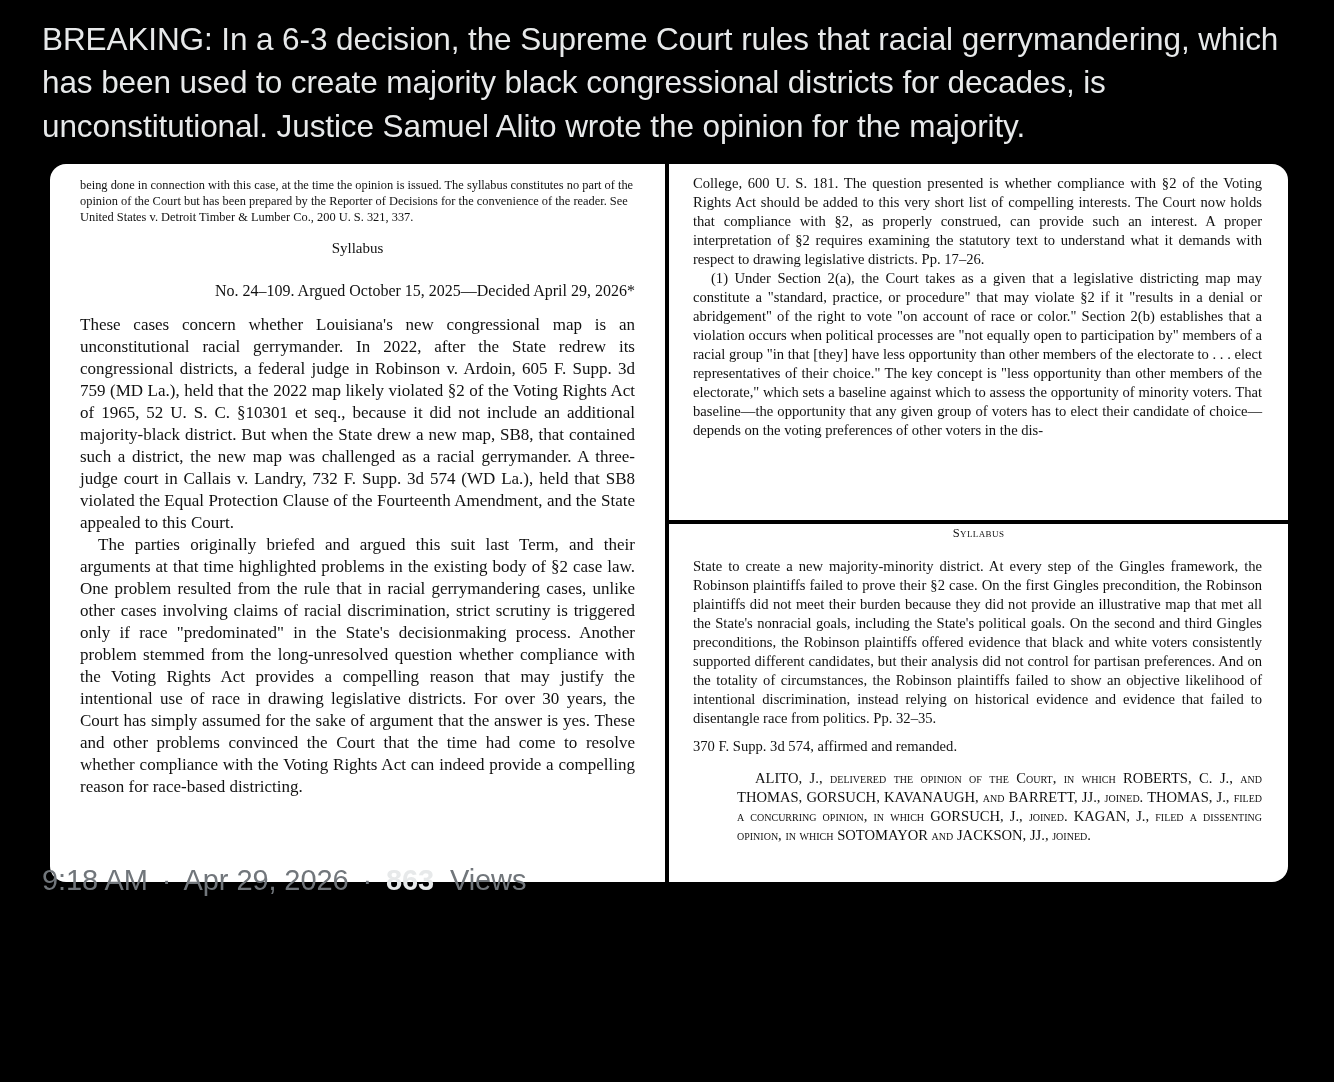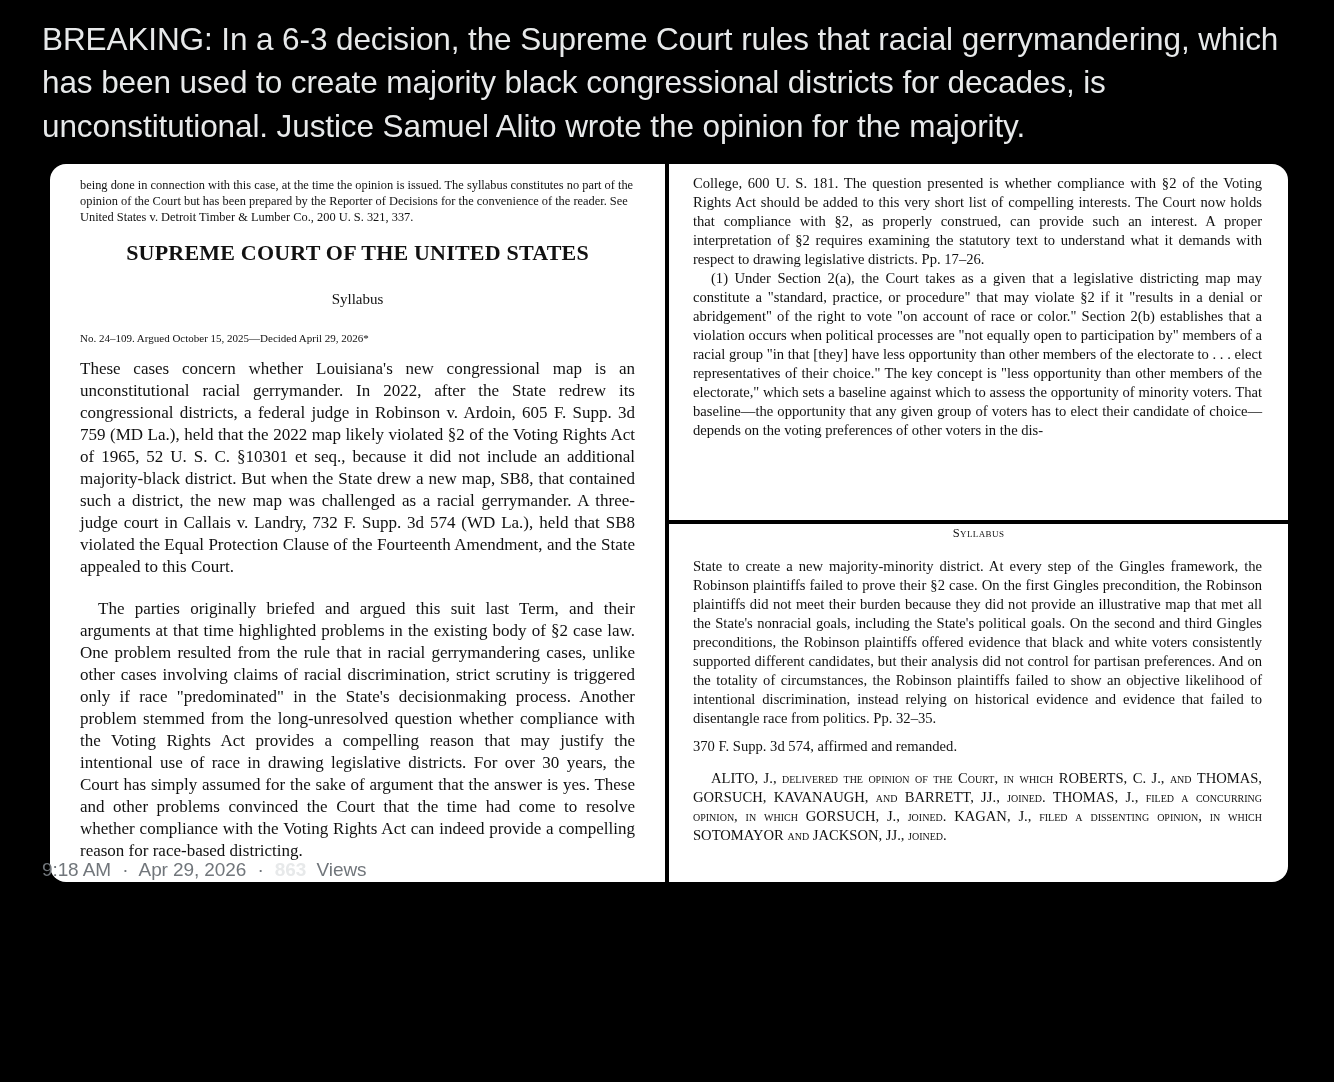--- a/index.html
+++ b/index.html
@@ -103,79 +103,78 @@
     letter-spacing: 0.6px;
     margin: 0 0 18px 0;
   }
   .appeal-line {
     text-align: center;
     font-size: 14.6px;
     line-height: 1.3;
     margin: 0 0 16px 0;
   }
   .docket-line {
-    text-align: left;
-    font-size: 11px;
+    text-align: right;
+    font-size: 16px;
     margin: 0 0 12px 0;
   }
   .doc p.body {
     margin: 0 0 0 0;
     text-indent: 0;
     font-size: 17px;
     line-height: 1.295;
   }
-  .doc p.body + p.body { text-indent: 18px; margin-top: 20px; }
+  .doc p.body + p.body { text-indent: 18px; }
 
   .col-right .doc {
     padding: 10px 26px 0 24px;
     font-size: 14.6px;
     line-height: 1.30;
   }
   .pane-tr .doc p { margin: 0; }
   .pane-tr .doc p.indent { text-indent: 18px; }
   .pane-br .running-head {
     text-align: center;
     font-size: 12.5px;
     font-variant: small-caps;
     letter-spacing: 0.4px;
     margin: 2px 0 8px 0;
     font-family: "Liberation Serif", serif;
     color: #111;
   }
   .pane-br .doc p { margin: 0; }
   .pane-br .doc p.gap { margin-top: 9px; text-indent: 0; }
-  .pane-br .doc p.gap2 { margin-top: 13px; text-indent: 18px; }
+  .pane-br .doc p.gap2 { margin-top: 13px; text-indent: 18px; margin-left: 44px; }
   .smallcaps { font-variant: small-caps; }
 
   .footer {
     position: absolute;
     left: 42px;
-    bottom: 24px;
-    font-size: 19px;
+    bottom: 8px;
+    font-size: 29px;
     color: #71767b;
     letter-spacing: -0.1px;
   }
   .footer b { color: #e7e9ea; font-weight: 700; }
   .footer .sep { padding: 0 6px; }
   .clip-top { margin-top: -2px; }
 </style>
 </head>
 <body>
 
 <div class="post">
 
   <div class="post-text">BREAKING: In a 6-3 decision, the Supreme Court rules that racial gerrymandering, which has been used to create majority black congressional districts for decades, is unconstitutional. Justice Samuel Alito wrote the opinion for the majority.</div>
 
   <div class="media-wrap">
     <div class="media-grid">
 
       <div class="col-left pane">
         <div class="doc">
           <div class="headnote">being done in connection with this case, at the time the opinion is issued. The syllabus constitutes no part of the opinion of the Court but has been prepared by the Reporter of Decisions for the convenience of the reader. See United States v. Detroit Timber &amp; Lumber Co., 200 U. S. 321, 337.</div>
-          <div class="court-title">SUPREME COURT OF THE UNITED STATES</div>
           <div class="syllabus-label">Syllabus</div>
           <div class="docket-line">No. 24–109.   Argued October 15, 2025—Decided April 29, 2026*</div>
           <p class="body">These cases concern whether Louisiana's new congressional map is an unconstitutional racial gerrymander.  In 2022, after the State redrew its congressional districts, a federal judge in Robinson v. Ardoin, 605 F. Supp. 3d 759 (MD La.), held that the 2022 map likely violated §2 of the Voting Rights Act of 1965, 52 U. S. C. §10301 et seq., because it did not include an additional majority-black district.  But when the State drew a new map, SB8, that contained such a district, the new map was challenged as a racial gerrymander.  A three-judge court in Callais v. Landry, 732 F. Supp. 3d 574 (WD La.), held that SB8 violated the Equal Protection Clause of the Fourteenth Amendment, and the State appealed to this Court.</p>
           <p class="body">The parties originally briefed and argued this suit last Term, and their arguments at that time highlighted problems in the existing body of §2 case law.  One problem resulted from the rule that in racial gerrymandering cases, unlike other cases involving claims of racial discrimination, strict scrutiny is triggered only if race "predominated" in the State's decisionmaking process.  Another problem stemmed from the long-unresolved question whether compliance with the Voting Rights Act provides a compelling reason that may justify the intentional use of race in drawing legislative districts.  For over 30 years, the Court has simply assumed for the sake of argument that the answer is yes.  These and other problems convinced the Court that the time had come to resolve whether compliance with the Voting Rights Act can indeed provide a compelling reason for race-based districting.</p>
         </div>
       </div>
 
       <div class="col-right">
 
         <div class="pane pane-tr">

